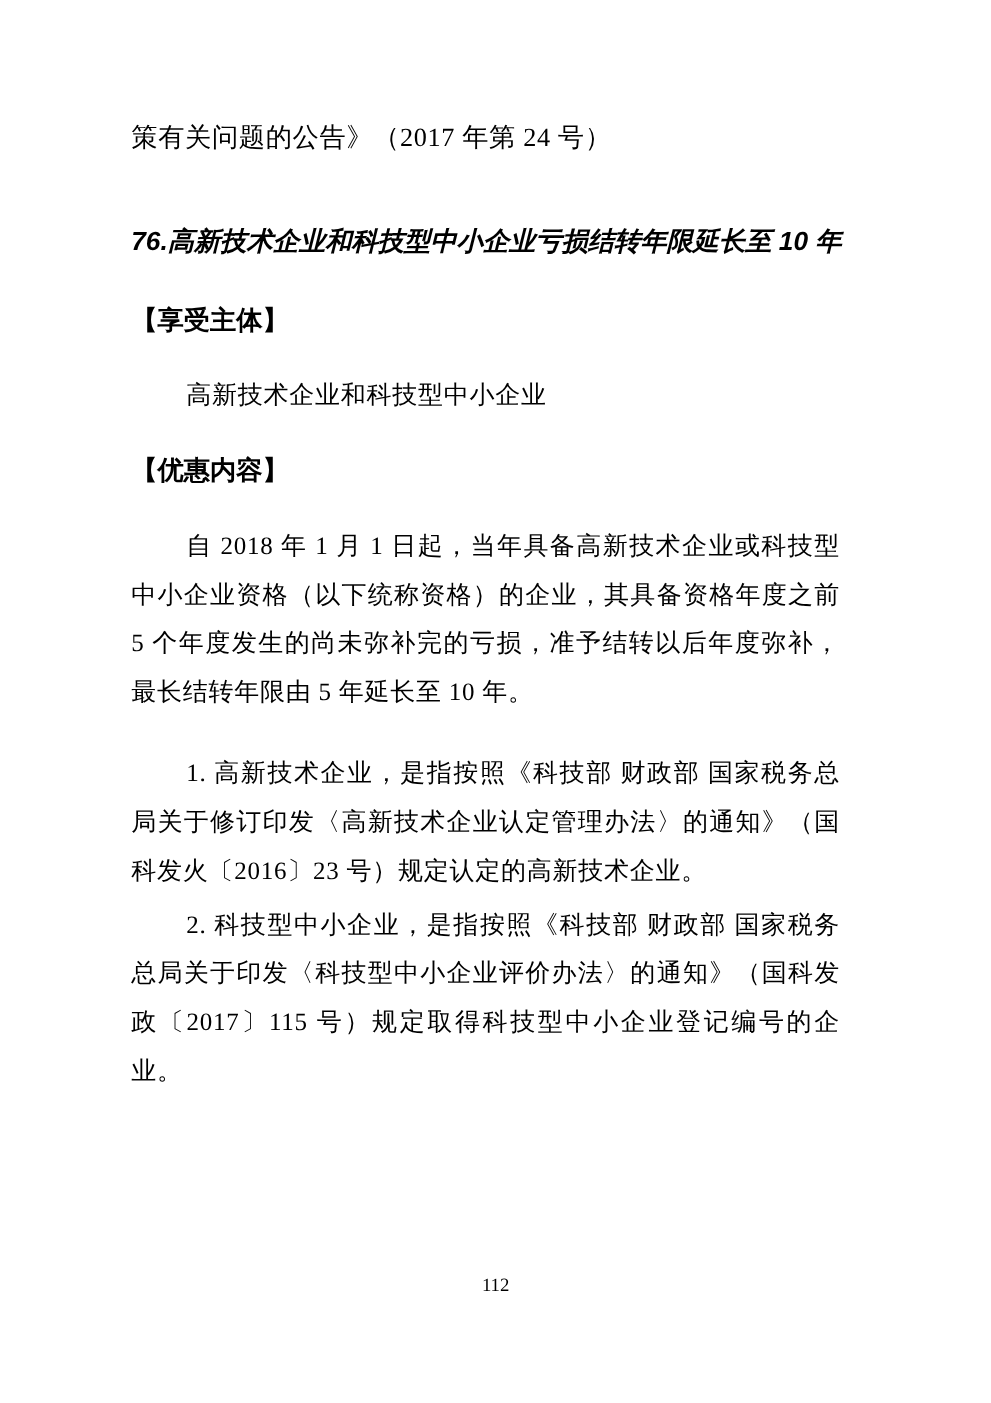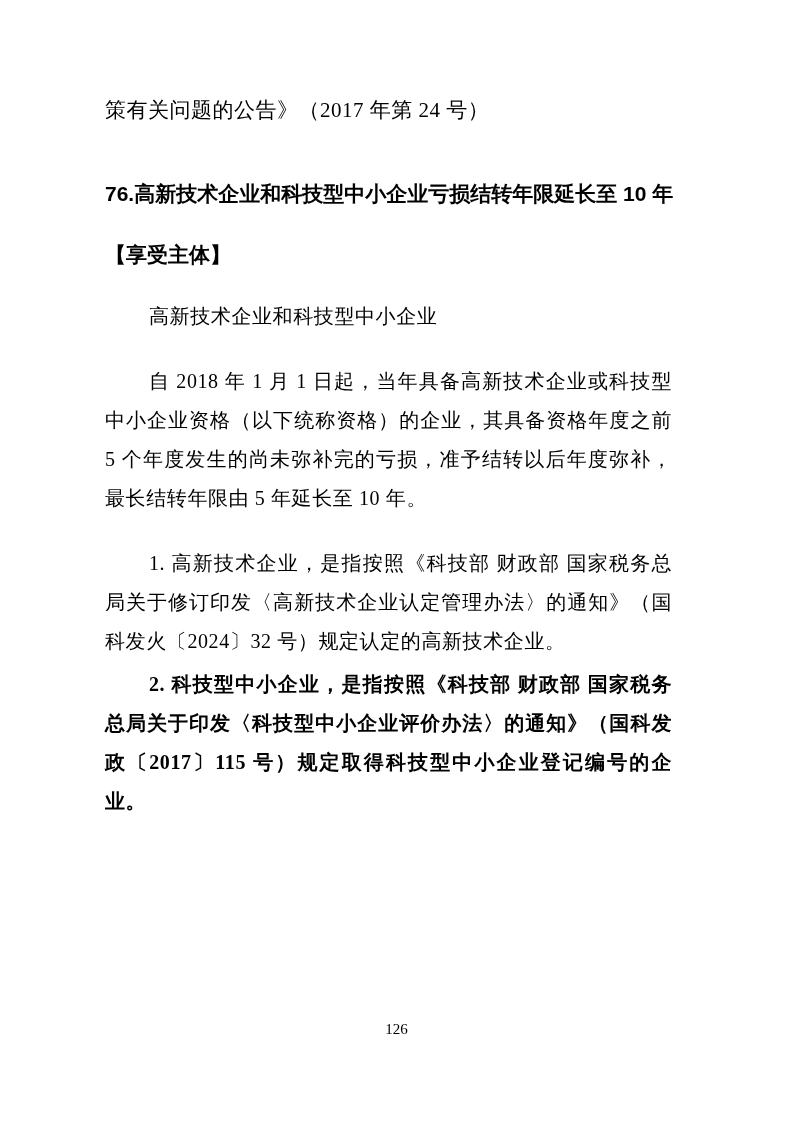--- a/index.html
+++ b/index.html
@@ -29,40 +29,40 @@
     margin: 0 0 52px 0;
     font-family: "Liberation Serif", "DejaVu Serif", serif;
   }
   .section-title {
     font-size: 21px;
     font-weight: bold;
     letter-spacing: 0px;
     margin: 0 0 34px 0;
     line-height: 1.4;
     font-family: "Liberation Sans", "DejaVu Sans", sans-serif;
+    font-style: italic;
   }
   .sub-head {
     font-size: 21px;
     font-weight: bold;
     margin: 0 0 26px 0;
     line-height: 1.4;
-    font-family: Liberation Mono, monospace;
+    font-family: Liberation Serif, serif;
   }
   .body-para {
     font-size: 20px;
     line-height: 1.95;
     text-align: justify;
     text-justify: inter-ideograph;
     margin: 0 16px 26px 0;
     text-indent: 44px;
     letter-spacing: 0.6px;
   }
   .body-para.tight {
     margin-bottom: 0;
-    font-weight: bold;
   }
   .body-para.nogap {
     margin-bottom: 4px;
   }
   .page-number {
     position: absolute;
     left: 0;
     right: 0;
     bottom: 66px;
     text-align: center;
@@ -77,19 +77,20 @@
 
   <p class="continued-line">策有关问题的公告》（2017 年第 24 号）</p>
 
   <h2 class="section-title">
     <span>76.</span><span>高新技术企业和科技型中小企业亏损结转年限延长至 10 年</span>
   </h2>
 
   <h3 class="sub-head">【享受主体】</h3>
   <p class="body-para">高新技术企业和科技型中小企业</p>
 
+  <h3 class="sub-head">【优惠内容】</h3>
   <p class="body-para">自 2018 年 1 月 1 日起，当年具备高新技术企业或科技型中小企业资格（以下统称资格）的企业，其具备资格年度之前 5 个年度发生的尚未弥补完的亏损，准予结转以后年度弥补，最长结转年限由 5 年延长至 10 年。</p>
 
-  <p class="body-para nogap">1. 高新技术企业，是指按照《科技部 财政部 国家税务总局关于修订印发〈高新技术企业认定管理办法〉的通知》（国科发火〔2024〕32 号）规定认定的高新技术企业。</p>
+  <p class="body-para nogap">1. 高新技术企业，是指按照《科技部 财政部 国家税务总局关于修订印发〈高新技术企业认定管理办法〉的通知》（国科发火〔2016〕23 号）规定认定的高新技术企业。</p>
   <p class="body-para tight">2. 科技型中小企业，是指按照《科技部 财政部 国家税务总局关于印发〈科技型中小企业评价办法〉的通知》（国科发政〔2017〕115 号）规定取得科技型中小企业登记编号的企业。</p>
 
-  <div class="page-number">126</div>
+  <div class="page-number">112</div>
 </div>
 
 </body></html>

